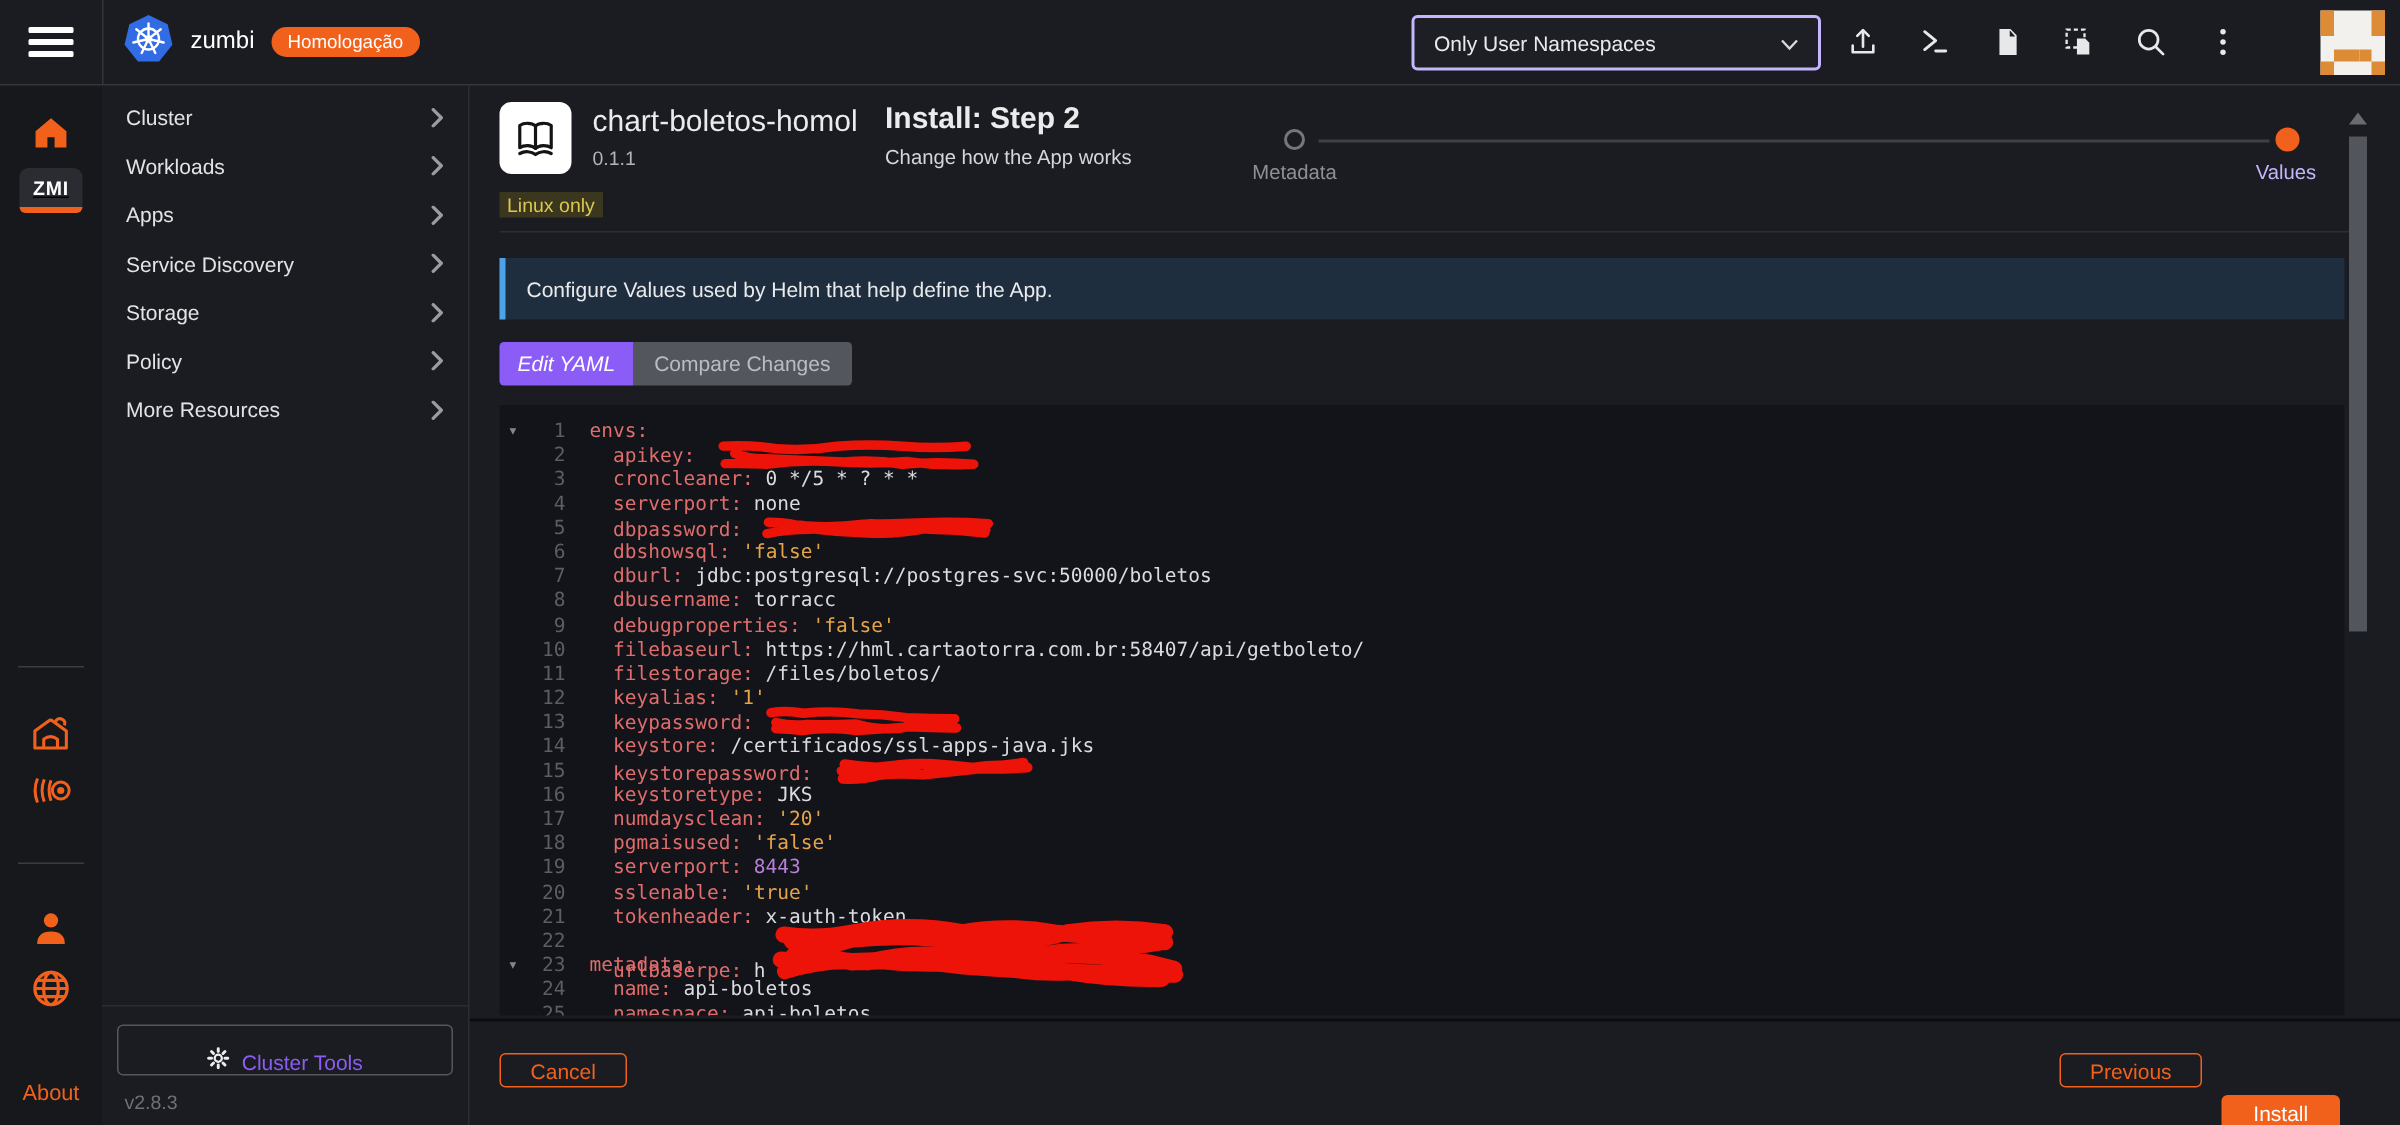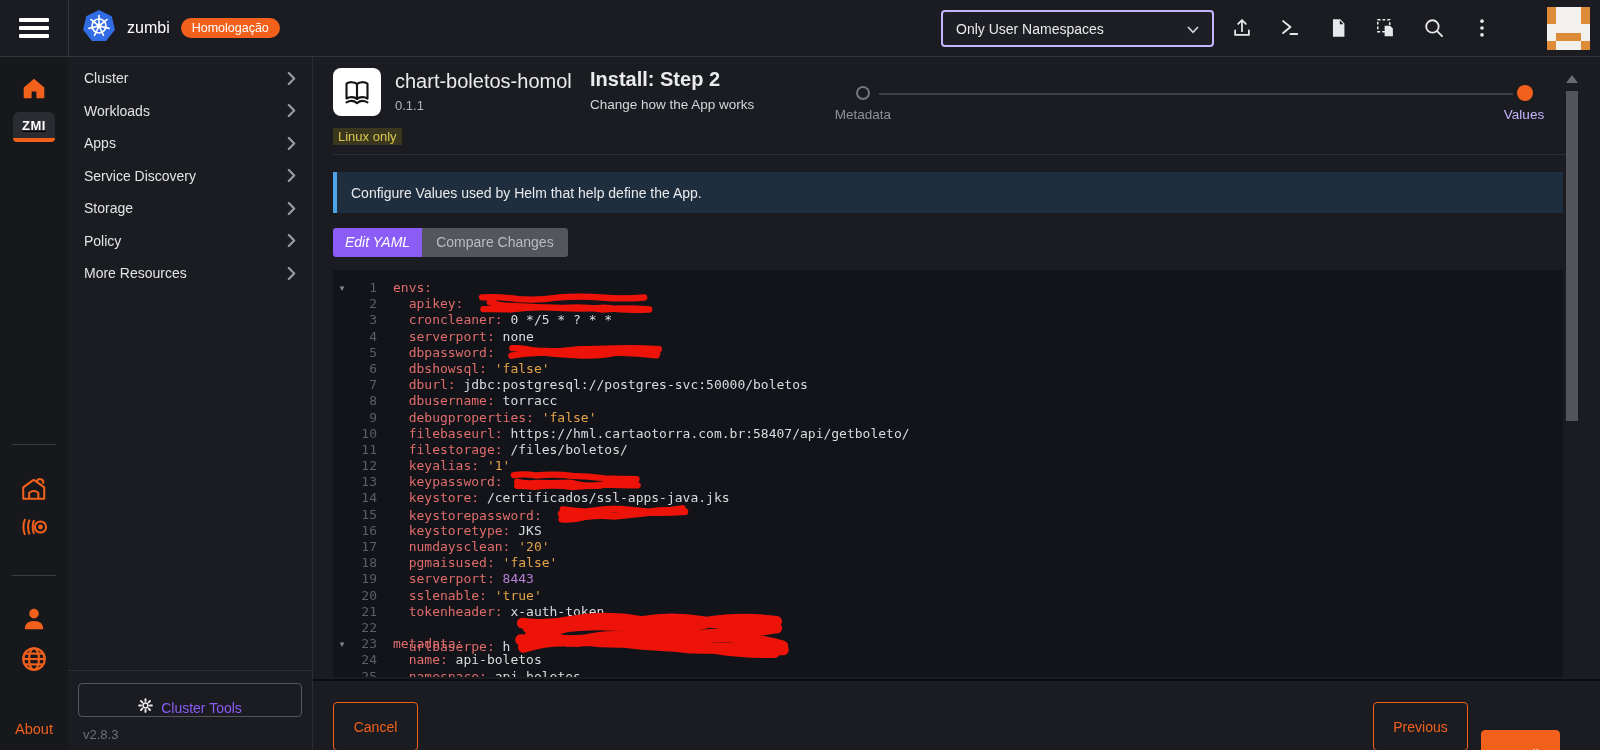--- a/index.html
+++ b/index.html
@@ -74,21 +74,21 @@
   .codeseg { padding-left:16px; position:relative; }
   .tok-key { color:#e06c6c; }
   .tok-plain { color:#d9dbdf; }
   .tok-str { color:#e5a44a; }
   .tok-num { color:#b87fd9; }
   .redact { vertical-align:-3px; margin-left:5px; position:relative; z-index:2; overflow:visible; }
   .redact path { stroke:#ee1309; fill:none; stroke-linecap:round; }
 
   
   .mfooter { position:absolute; left:0; right:0; bottom:0; height:71px; background:#1b1c21; border-top:2px solid #0b0c0f; }
-  .btn { position:absolute; top:21px; height:49px; border-radius:4px; font-size:14px; font-family:"Liberation Sans", sans-serif; cursor:pointer; }
+  .btn { position:absolute; top:21px; height:23px; border-radius:4px; font-size:14px; font-family:"Liberation Sans", sans-serif; cursor:pointer; }
   .btn.outline { background:transparent; border:1px solid #f1611c; color:#f1611c; }
   .btn.solid { background:#f1611c; border:1px solid #f1611c; color:#ffffff; }
   .btn-cancel { left:20px; width:85px; }
   .btn-previous { right:132px; width:95px; }
   .btn-install { right:40px; width:79px;margin-top:28px; }
 
   
   .scroll-up { position:absolute; left:1566px; top:75px; width:0; height:0; border-left:6px solid transparent; border-right:6px solid transparent; border-bottom:8px solid #696b72; cursor:pointer; }
   .scroll-thumb { position:absolute; left:1566px; top:91px; width:12px; height:330px; background:#53555c; cursor:grab; }
 </style>

